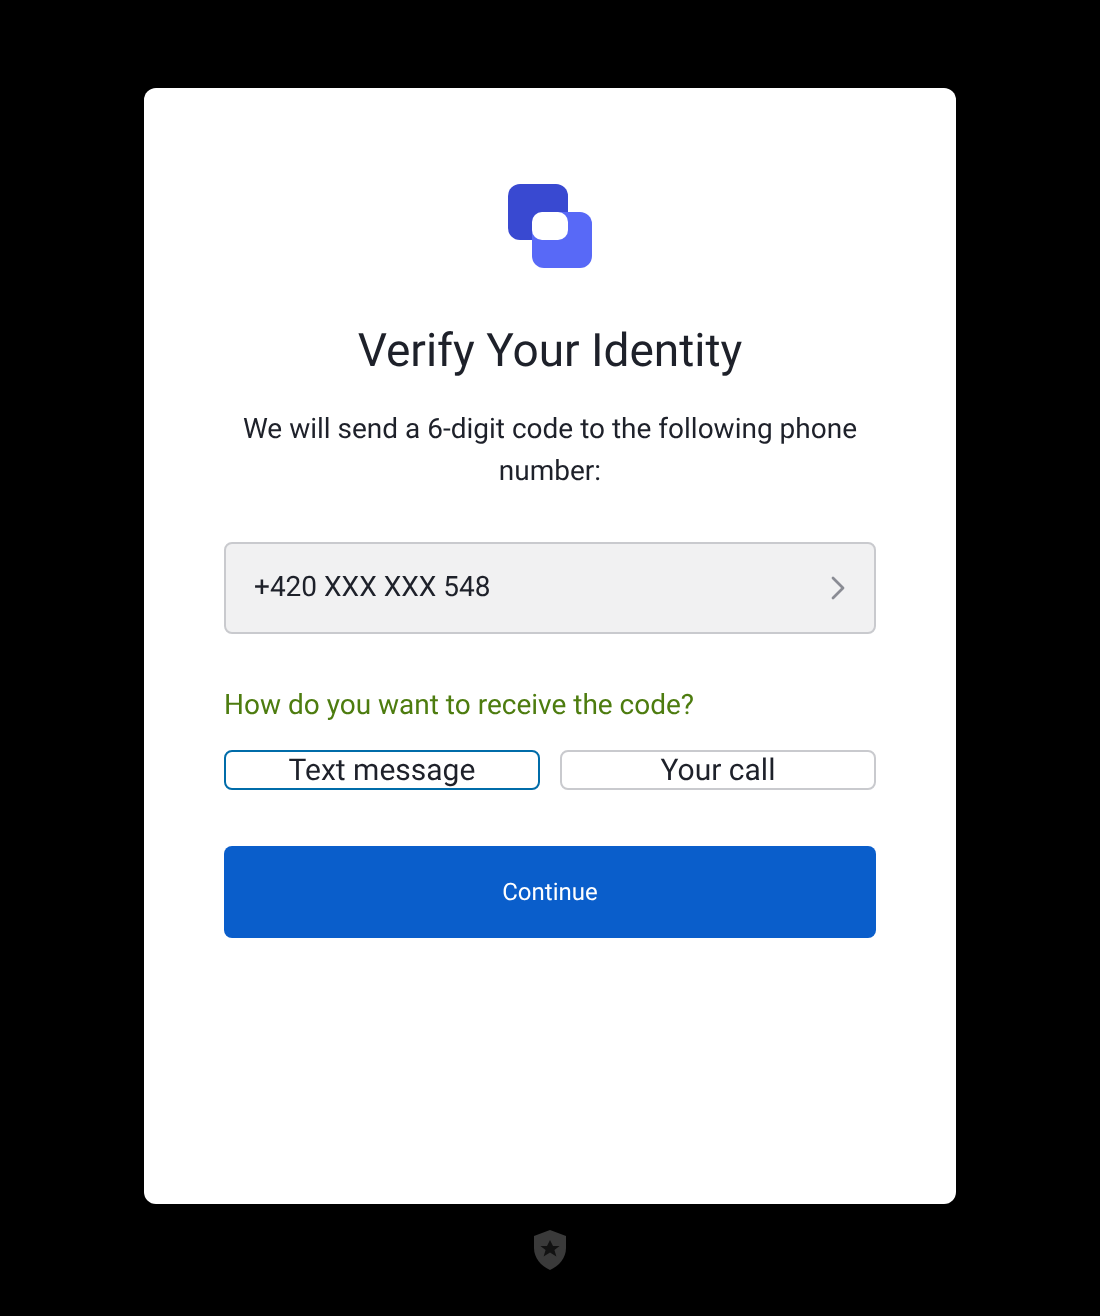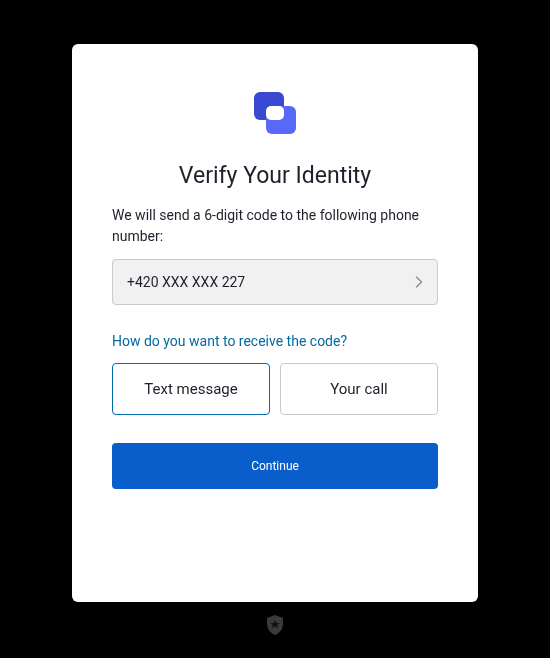--- a/index.html
+++ b/index.html
@@ -42,22 +42,23 @@
     .title {
       font-size: 23px;
       font-weight: 400;
       color: #1e212a;
       text-align: center;
       margin-bottom: 16px;
     }
     .subtitle {
       font-size: 14px;
       color: #1e212a;
+      text-align: center;
       line-height: 1.5;
-      margin-bottom: 12px;
+      margin-bottom: 24px;
     }
     .phone-field {
       width: 100%;
       background: #f1f1f2;
       border: 1px solid #c9cace;
       border-radius: 4px;
       padding: 14px 14px;
       display: flex;
       align-items: center;
       justify-content: space-between;
@@ -69,33 +70,33 @@
       color: #1e212a;
     }
     .chevron {
       color: #8a8c94;
       display: flex;
       align-items: center;
     }
     .question {
       width: 100%;
       font-size: 14px;
-      color: #0369a1;
+      color: #4d7c0f;
       text-align: left;
       margin-bottom: 14px;
     }
     .options {
       width: 100%;
       display: flex;
       gap: 10px;
       margin-bottom: 28px;
     }
     .option-btn {
       flex: 1;
-      padding: 16px 8px;
+      padding: 0 8px;
       background: #ffffff;
       border: 1px solid #c9cace;
       border-radius: 4px;
       font-size: 15px;
       color: #1e212a;
       cursor: pointer;
       font-family: inherit;
     }
     .option-btn.selected {
       border: 1px solid #006ca9;
@@ -137,21 +138,21 @@
       <rect x="16" y="14" width="30" height="28" rx="6" fill="#5869f7"></rect>
       <rect x="16" y="14" width="18" height="14" rx="5" fill="#ffffff"></rect>
     </svg>
   </div>
 
   <h1 class="title">Verify Your Identity</h1>
 
   <p class="subtitle">We will send a 6-digit code to the following phone number:</p>
 
   <div class="phone-field">
-    <span class="phone-value">+420 XXX XXX 227</span>
+    <span class="phone-value">+420 XXX XXX 548</span>
     <span class="chevron">
       <svg width="8" height="12" viewBox="0 0 8 12" fill="none">
         <path d="M1.5 1L6.5 6L1.5 11" stroke="currentColor" stroke-width="1.4" stroke-linecap="round" stroke-linejoin="round"></path>
       </svg>
     </span>
   </div>
 
   <p class="question">How do you want to receive the code?</p>
 
   <div class="options">

